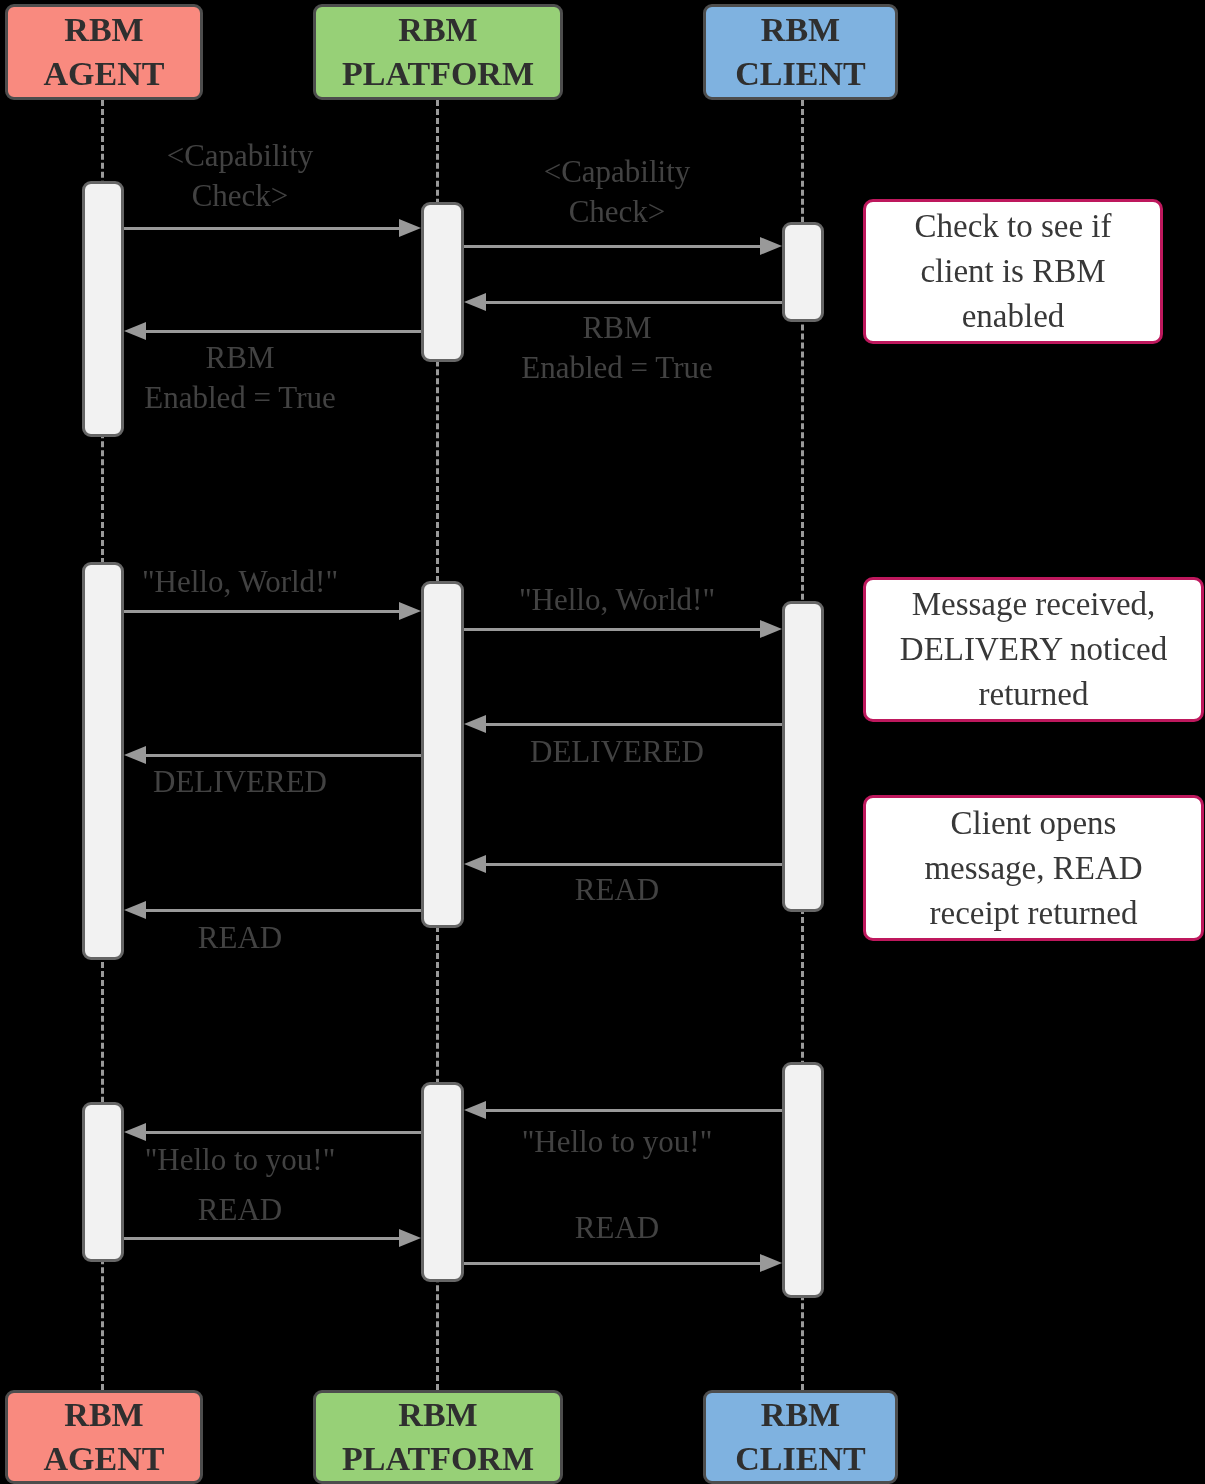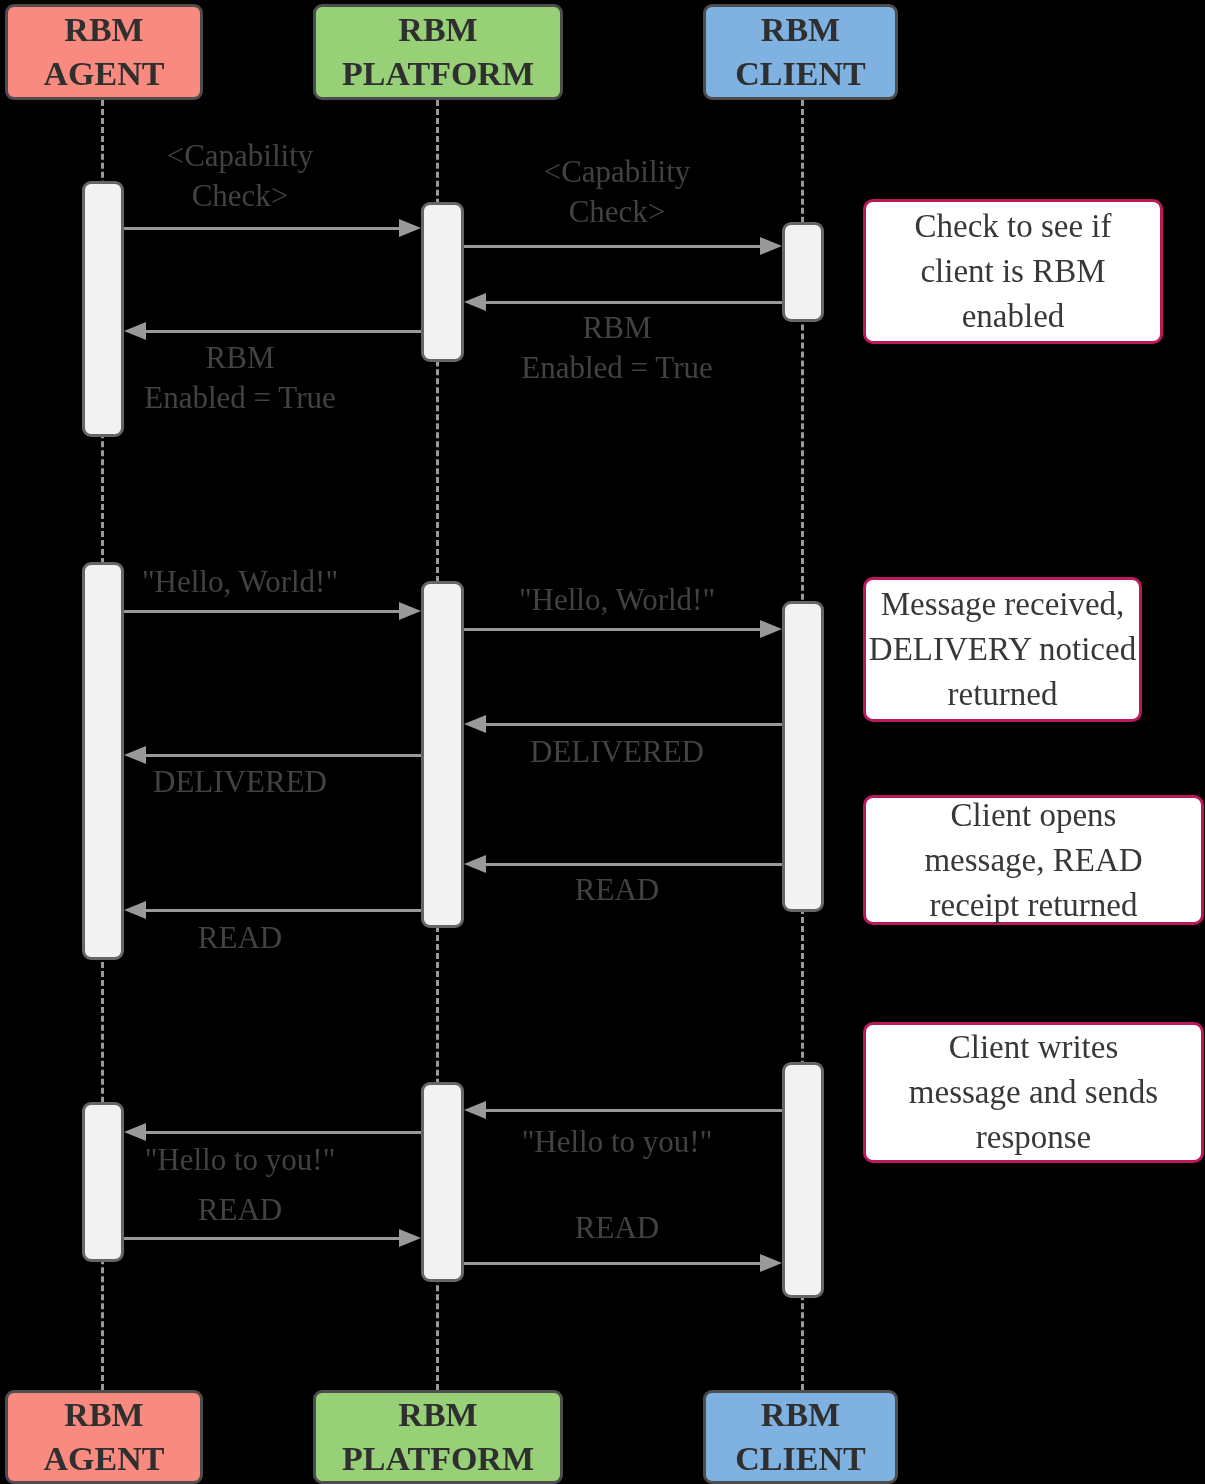--- a/index.html
+++ b/index.html
@@ -137,29 +137,26 @@
   <div class="msg-label" style="left:617px;top:870px;">READ</div>
   <div class="msg-label" style="left:240px;top:918px;">READ</div>
   <div class="msg-label" style="left:617px;top:1122px;">"Hello to you!"</div>
   <div class="msg-label" style="left:240px;top:1140px;">"Hello to you!"</div>
   <div class="msg-label" style="left:240px;top:1190px;">READ</div>
   <div class="msg-label" style="left:617px;top:1208px;">READ</div>
 
   <div class="note" style="left:863px;top:199px;width:300px;height:145px;">Check to see if
 client is RBM
 enabled</div>
-  <div class="note" style="left:863px;top:577px;width:279px;height:145px;">Message received,
+  <div class="note" style="left:863px;top:577px;width:341px;height:145px;">Message received,
 DELIVERY noticed
 returned</div>
-  <div class="note" style="left:863px;top:795px;width:341px;height:130px;">Client opens
+  <div class="note" style="left:863px;top:795px;width:341px;height:146px;">Client opens
 message, READ
 receipt returned</div>
-  <div class="note" style="left:863px;top:1022px;width:341px;height:141px;">Client writes
-message and sends
-response</div>
 
   <div class="actor" style="left: 5px; top: 1390px; width: 198px; height: 94px; background-color: rgb(249, 138, 127);">RBM
 AGENT</div>
   <div class="actor" style="left: 313px; top: 1390px; width: 250px; height: 94px; background-color: rgb(151, 208, 119);">RBM
 PLATFORM</div>
   <div class="actor" style="left: 703px; top: 1390px; width: 195px; height: 94px; background-color: rgb(127, 178, 224);">RBM
 CLIENT</div>
 
 </div>
 

